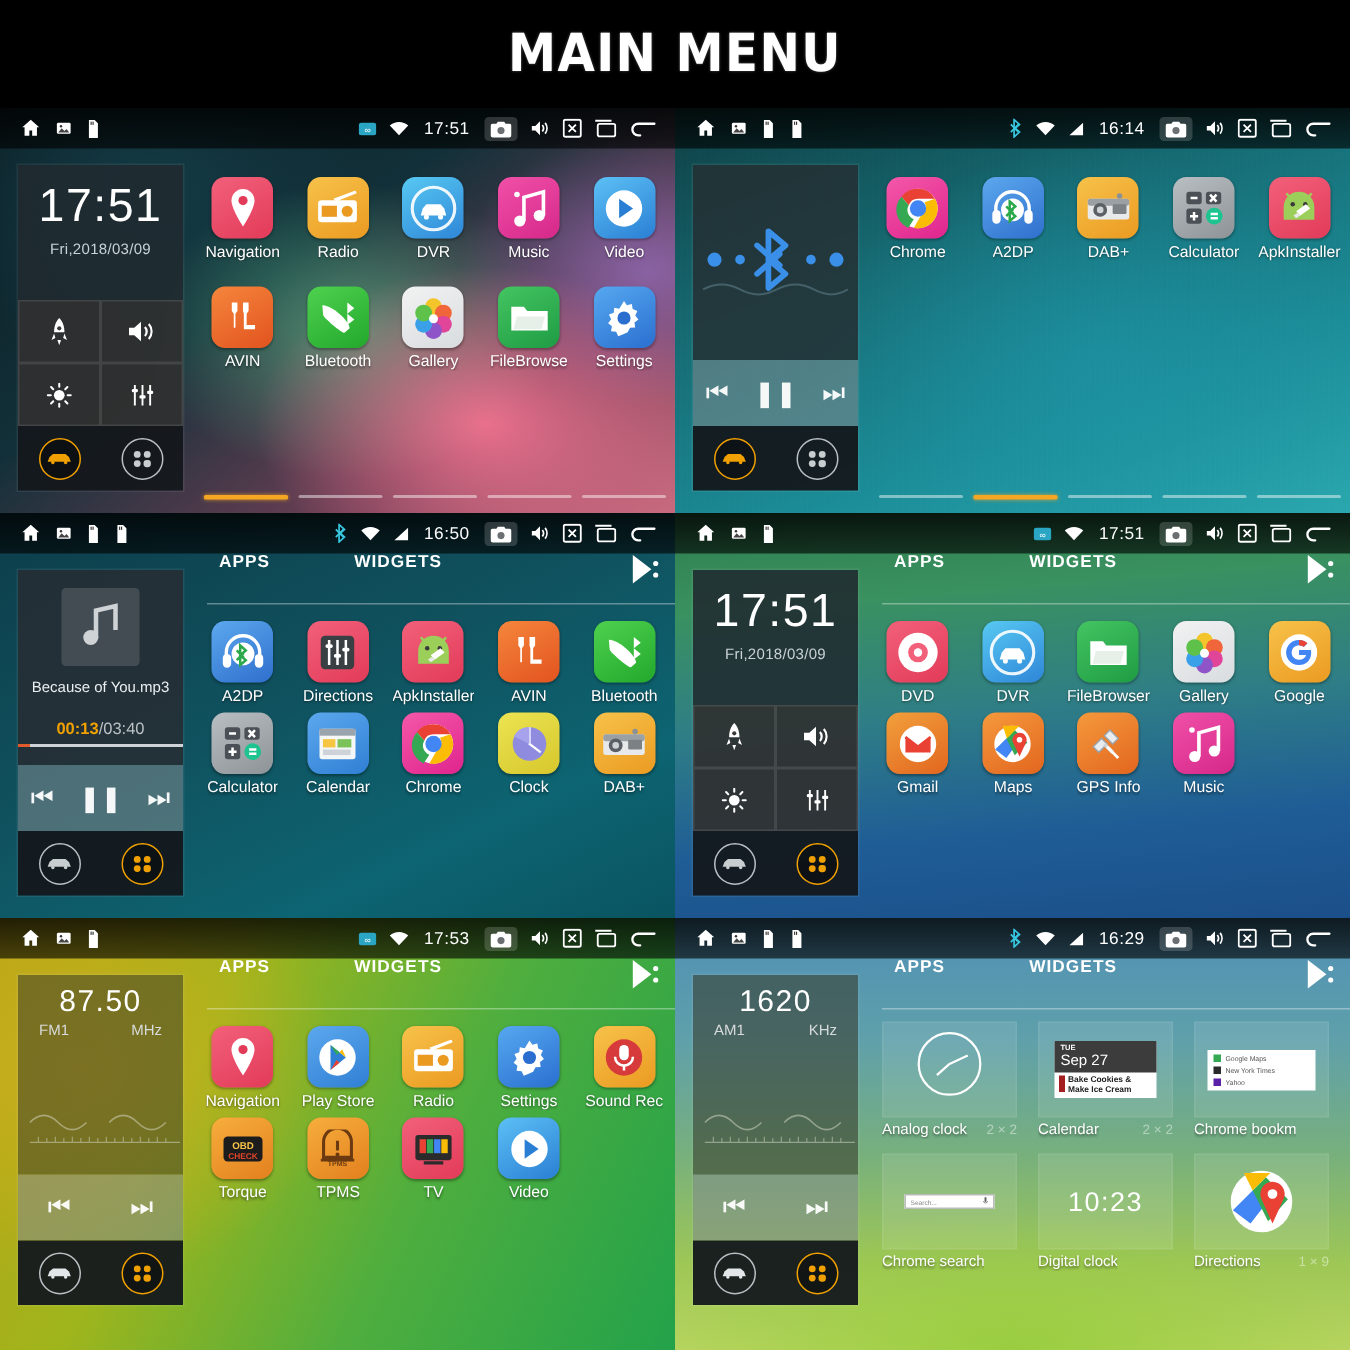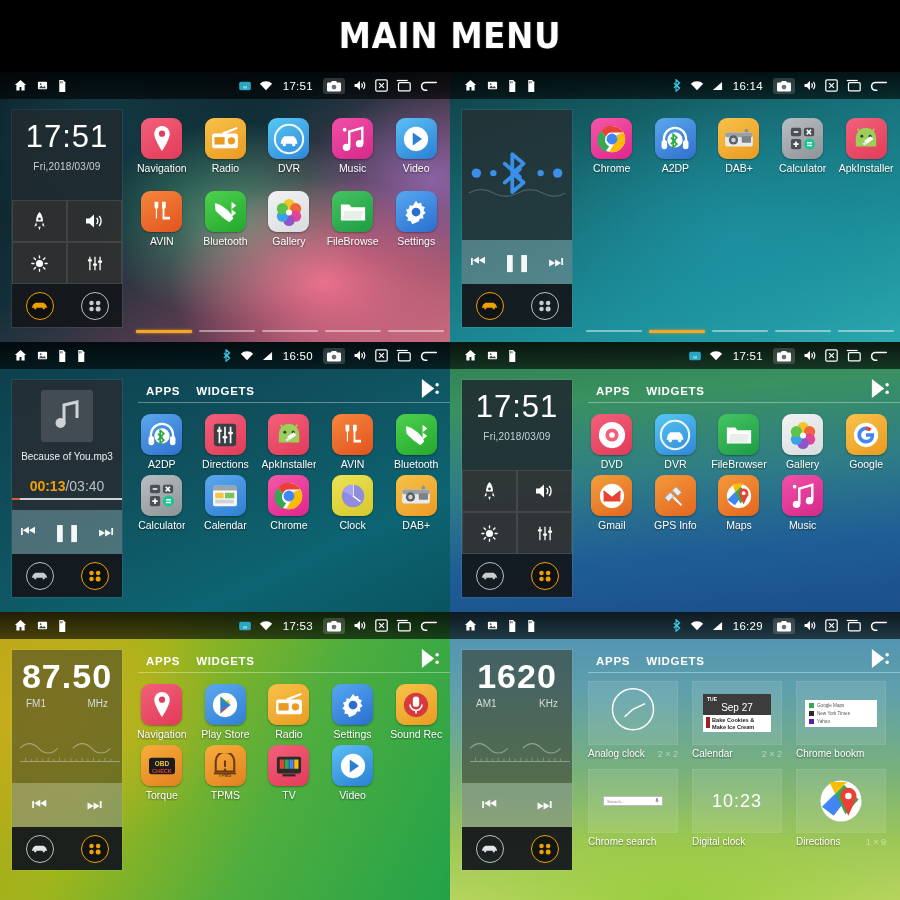--- a/index.html
+++ b/index.html
@@ -53,41 +53,41 @@
   .quad > div { display:flex; align-items:center; justify-content:center; border:.5px solid rgba(255,255,255,.10); }
   .lc-bottom { height:43px; background:rgba(20,24,28,.95); display:flex; align-items:center; justify-content:space-around; }
   .circ { width:28px; height:28px; border-radius:50%; display:flex; align-items:center; justify-content:center;
           border:1.6px solid #b9c0c4; }
   .circ.active { border-color:#f0a000; background:rgba(0,0,0,.35); }
 
   
   .mediaart { flex:1; background:rgba(38,46,52,.9); display:flex; flex-direction:column; align-items:center; justify-content:center; position:relative;}
   .albumbox { width:52px; height:52px; background:rgba(72,80,86,.9); border-radius:3px; display:flex; align-items:center; justify-content:center;}
   .track { color:#e9eef0; font-size:10px; margin-top:9px; white-space:nowrap; overflow:hidden; width:108px; text-align:center;}
-  .times { font-size:14px; margin-top:16px; color:#b9c0c4; }
+  .times { font-size:11px; margin-top:16px; color:#b9c0c4; }
   .times b { color:#f0a000; font-weight:bold; }
   .progress { width:100%; height:2px; background:#cdd3d6; position:relative; margin-top:4px;}
   .progress i { position:absolute; left:0; top:0; height:2px; width:7%; background:#e05a2b; }
   .transport { height:44px; background:rgba(128,136,140,.55); display:flex; align-items:center; justify-content:space-around; color:#fff; }
   .transport.two { justify-content:space-around; }
   .tbtn { font-size:17px; color:#fff; opacity:.95; }
 
   
   .radioface { flex:1; background:rgba(60,62,40,.55); position:relative; overflow:hidden; }
-  .freq { color:#fff; font-size:34px; font-weight:700; text-align:center; padding-top:7px; letter-spacing:1px; }
+  .freq { color:#fff; font-size:20px; font-weight:400; text-align:center; padding-top:7px; letter-spacing:1px; }
   .bandrow { display:flex; justify-content:space-between; padding:2px 14px 0 14px; color:#d7dadb; font-size:10px;}
   .dial { position:absolute; left:6px; right:6px; bottom:12px; height:34px; opacity:.5; }
 
   
   .btface { flex:1; background:rgba(36,48,52,.85); display:flex; align-items:center; justify-content:center; position:relative;}
 
   
   .content { position:absolute; left:126px; top:27px; right:0; bottom:0; z-index:4; }
 
-  .tabs { display:flex; align-items:flex-end; height:34px; padding-left:12px; position:relative; }
+  .tabs { display:flex; height:34px; padding-left:12px; position:relative;gap:40px; }
   .tab { color:#fff; font-size:11.5px; font-weight:bold; letter-spacing:.7px; padding:0 8px 6px 8px; position:relative;}
   .tabline { position:absolute; left:12px; right:0; bottom:0; height:1px; background:rgba(255,255,255,.35); }
   .playstore { margin-left:auto; margin-right:10px; margin-bottom:4px; }
 
   .appgrid { display:grid; grid-template-columns:repeat(5,1fr); padding:6px 2px 0 4px; }
   .appcell { display:flex; flex-direction:column; align-items:center; padding-top:5px; }
   .appicon { width:41px; height:41px; border-radius:9px; position:relative; display:flex; align-items:center; justify-content:center;
              box-shadow:0 1px 2px rgba(0,0,0,.35); overflow:hidden; }
   .applabel { color:#fff; font-size:10.5px; margin-top:3px; white-space:nowrap; max-width:62px; overflow:hidden;
               text-shadow:0 1px 2px rgba(0,0,0,.55); }
@@ -1076,43 +1076,43 @@
                 <svg width="28" height="28" viewBox="0 0 30 30">
                   <circle cx="15" cy="15" r="13" fill="#fff"></circle>
                   <path d="M6 10v11h18V10l-9 7z" fill="#e94235"></path>
                   <path d="M6 10l9 7 9-7" stroke="#e94235" stroke-width="2" fill="none"></path>
                 </svg>
               </span>
               <span class="applabel">Gmail</span>
             </div>
           <div class="appcell">
               <span class="appicon" style="background:linear-gradient(150deg,#f5993c,#e2661f)">
+                <svg width="28" height="28" viewBox="0 0 30 30">
+                  <circle cx="15" cy="15" r="13" fill="#fff"></circle>
+                  <path d="M2.6 19l8-8 6 6-6 8z" fill="#4285f4"></path>
+                  <path d="M10.6 11l6-6 9 9-9 9z" fill="#34a853"></path>
+                  <path d="M8 2h12l-9 9z" fill="#fbbc05"></path>
+                  <path d="M20 7a5 5 0 0 1 4.4 7.5L20 24l-4.4-9.5A5 5 0 0 1 20 7z" fill="#e94235"></path>
+                  <circle cx="20" cy="12" r="2" fill="#fff"></circle>
+                </svg>
+              </span>
+              <span class="applabel">Maps</span>
+            </div>
+          <div class="appcell">
+              <span class="appicon" style="background:linear-gradient(150deg,#f5993c,#e2661f)">
                 <svg width="28" height="26" viewBox="0 0 30 28">
                   <g fill="#e8ecef" stroke="#9aa4ad" stroke-width="1">
                     <path d="M4 16l6-6 4 4-6 6z"></path>
                     <path d="M16 4l6 6-4 4-6-6z"></path>
                   </g>
                   <path d="M12 14l6 6" stroke="#cfd5d9" stroke-width="2.6"></path>
                   <path d="M14 16l8 8" stroke="#fff" stroke-width="2"></path>
                 </svg>
               </span>
               <span class="applabel">GPS Info</span>
-            </div>
-          <div class="appcell">
-              <span class="appicon" style="background:linear-gradient(150deg,#f5993c,#e2661f)">
-                <svg width="28" height="28" viewBox="0 0 30 30">
-                  <circle cx="15" cy="15" r="13" fill="#fff"></circle>
-                  <path d="M2.6 19l8-8 6 6-6 8z" fill="#4285f4"></path>
-                  <path d="M10.6 11l6-6 9 9-9 9z" fill="#34a853"></path>
-                  <path d="M8 2h12l-9 9z" fill="#fbbc05"></path>
-                  <path d="M20 7a5 5 0 0 1 4.4 7.5L20 24l-4.4-9.5A5 5 0 0 1 20 7z" fill="#e94235"></path>
-                  <circle cx="20" cy="12" r="2" fill="#fff"></circle>
-                </svg>
-              </span>
-              <span class="applabel">Maps</span>
             </div>
           <div class="appcell">
               <span class="appicon" style="background:linear-gradient(150deg,#f050a8,#d6288a)">
                 <svg width="26" height="28" viewBox="0 0 28 30">
                   <path d="M10 24V7l14-4v17" stroke="#fff" stroke-width="2.6" fill="none"></path>
                   <circle cx="7" cy="24" r="4" fill="#fff"></circle>
                   <circle cx="21" cy="20" r="4" fill="#fff"></circle>
                   <circle cx="5" cy="5" r="2" fill="#fff"></circle>
                 </svg>
               </span>
@@ -1502,21 +1502,21 @@
                 <span class="wname">Analog clock</span>
                 <span class="wsize">2 × 2</span>
               </div>
           </div>
 
           <div class="wcell">
             <div class="wthumb">
               <div style="width:68px;background:#fff;">
                 <div style="background:#3c3c3c;color:#fff;padding:2px 4px;">
                   <div style="font-size:5px;font-weight:bold;">TUE</div>
-                  <div style="font-size:10px;text-align:center;">Sep 27</div>
+                  <div style="font-size:10px;">Sep 27</div>
                 </div>
                 <div style="display:flex;gap:2px;padding:2px 3px;">
                   <span style="width:4px;height:11px;background:#a31f1f;flex:none;"></span>
                   <span style="font-size:5.6px;color:#222;line-height:1.2;font-weight:bold;">Bake Cookies &amp; Make Ice Cream</span>
                 </div>
               </div>
             </div>
             <div class="wrow">
                 <span class="wname">Calendar</span>
                 <span class="wsize">2 × 2</span>

